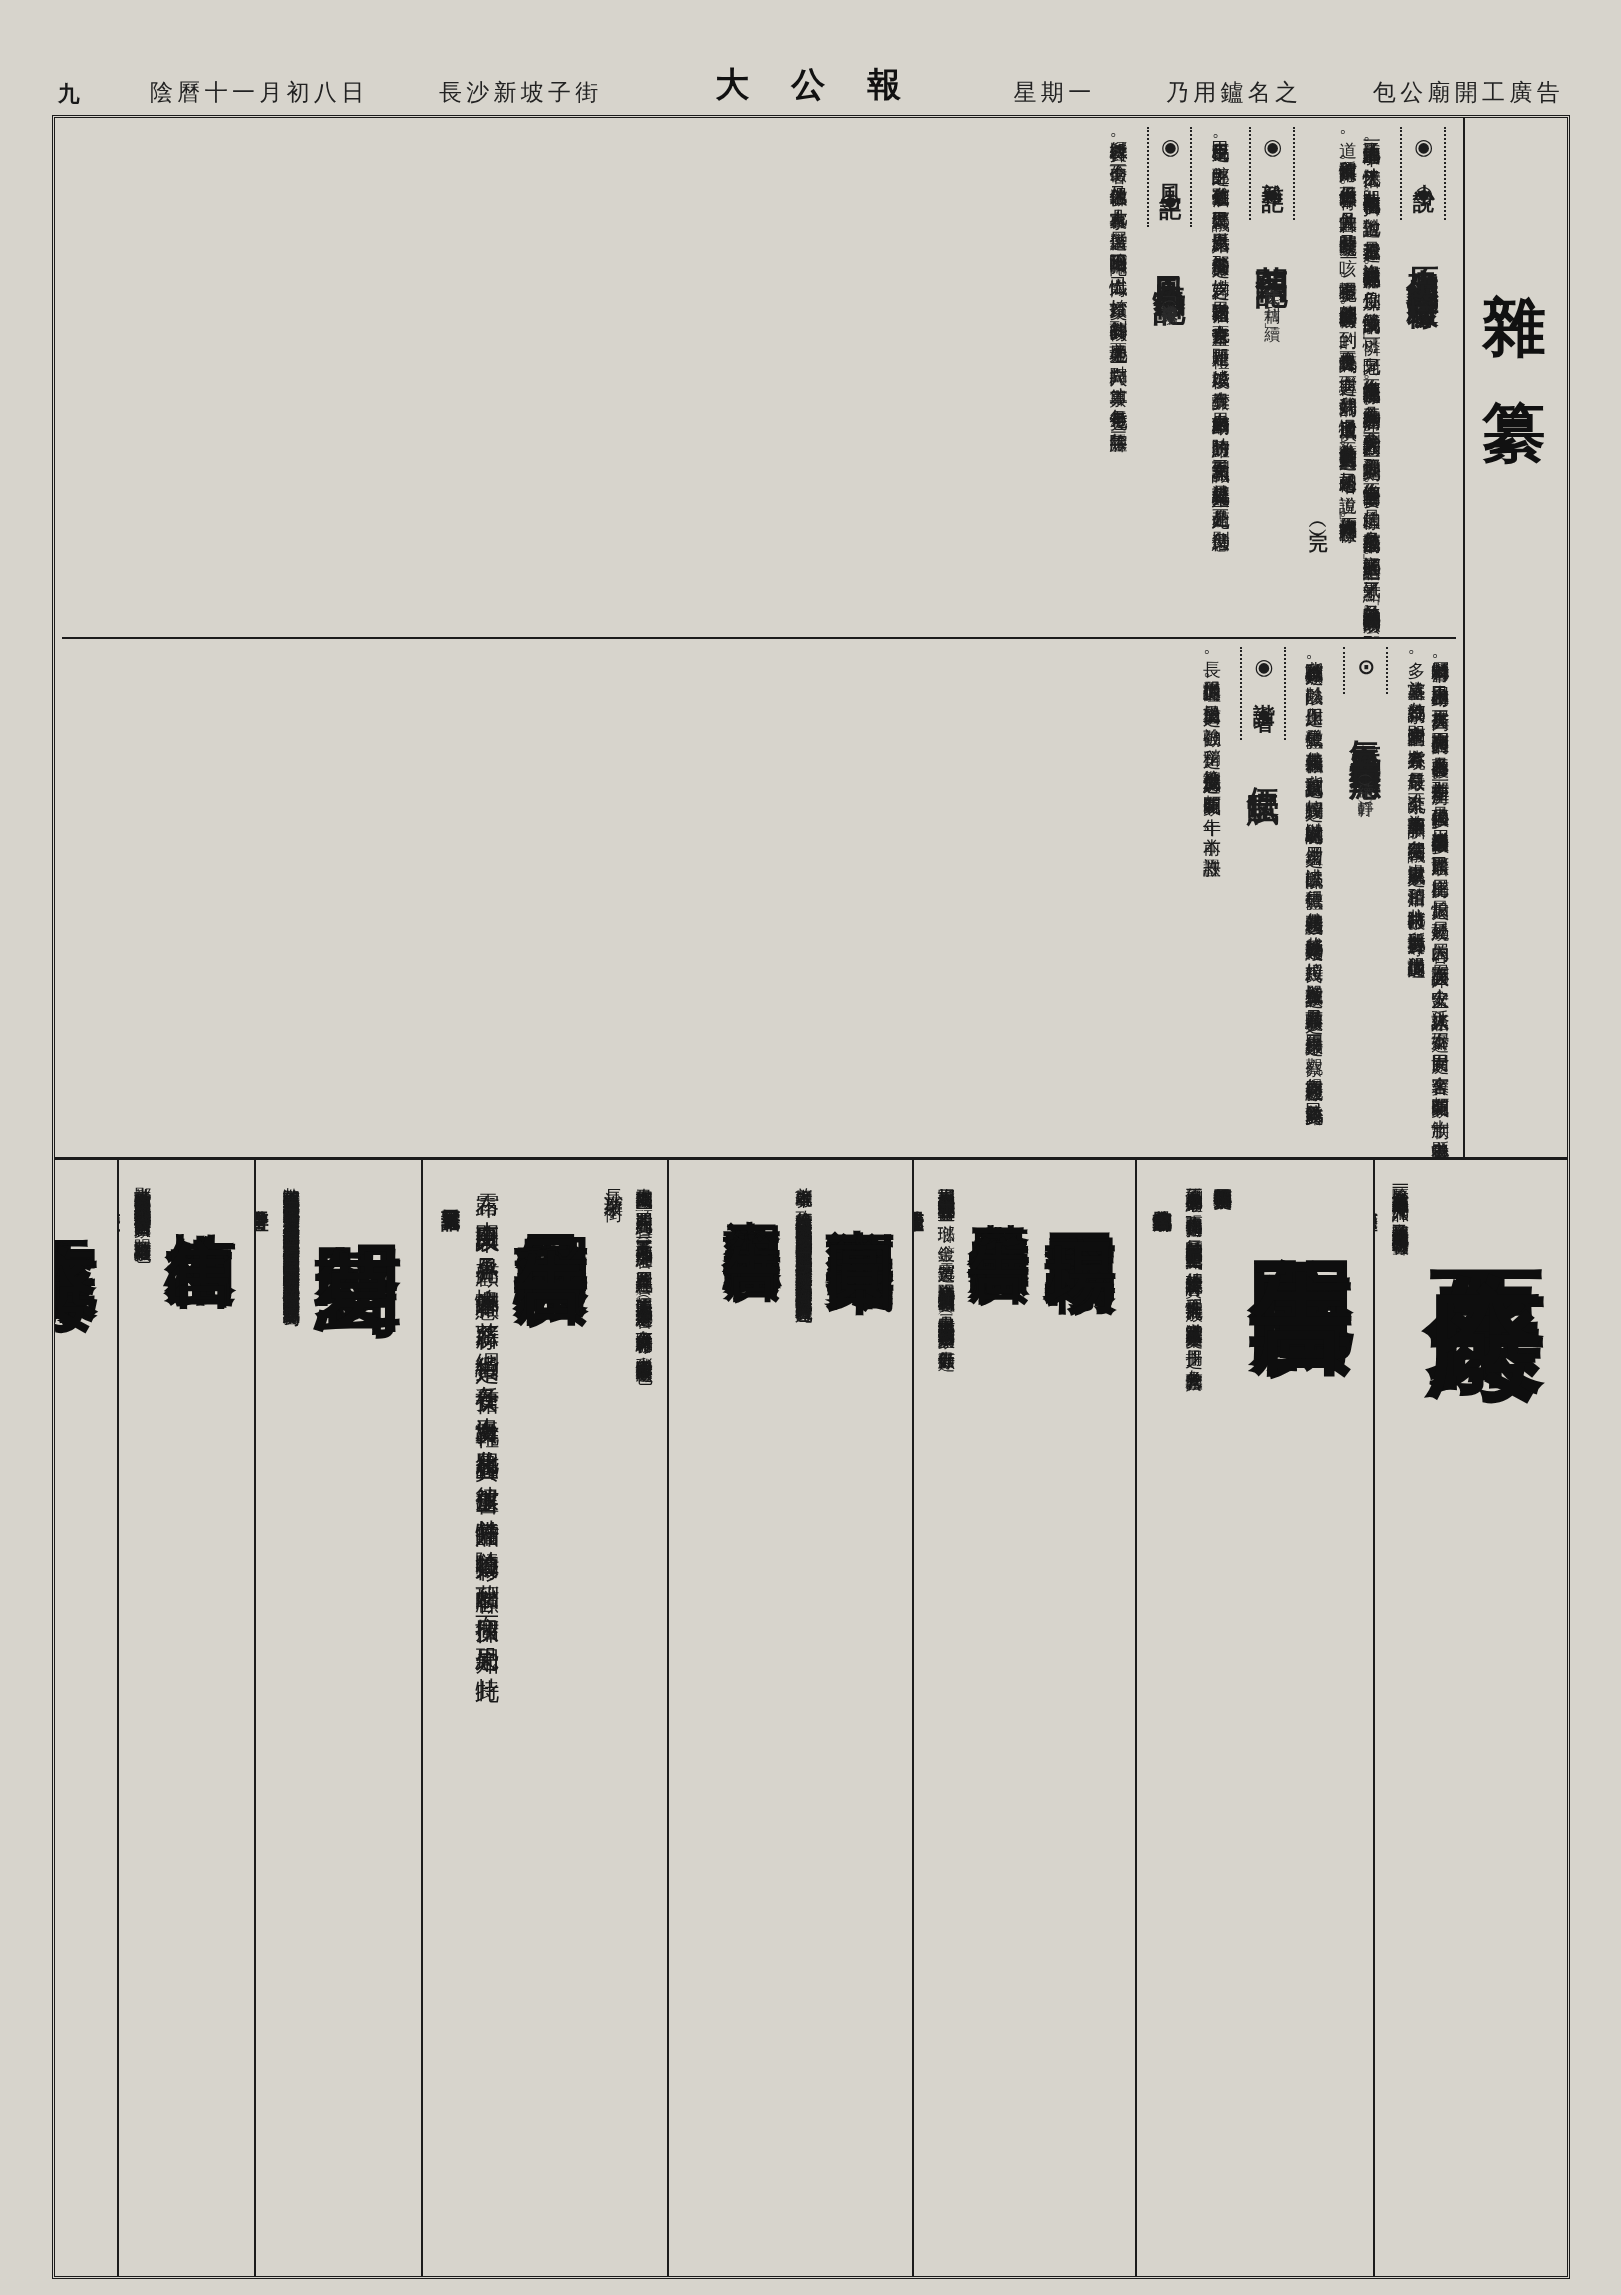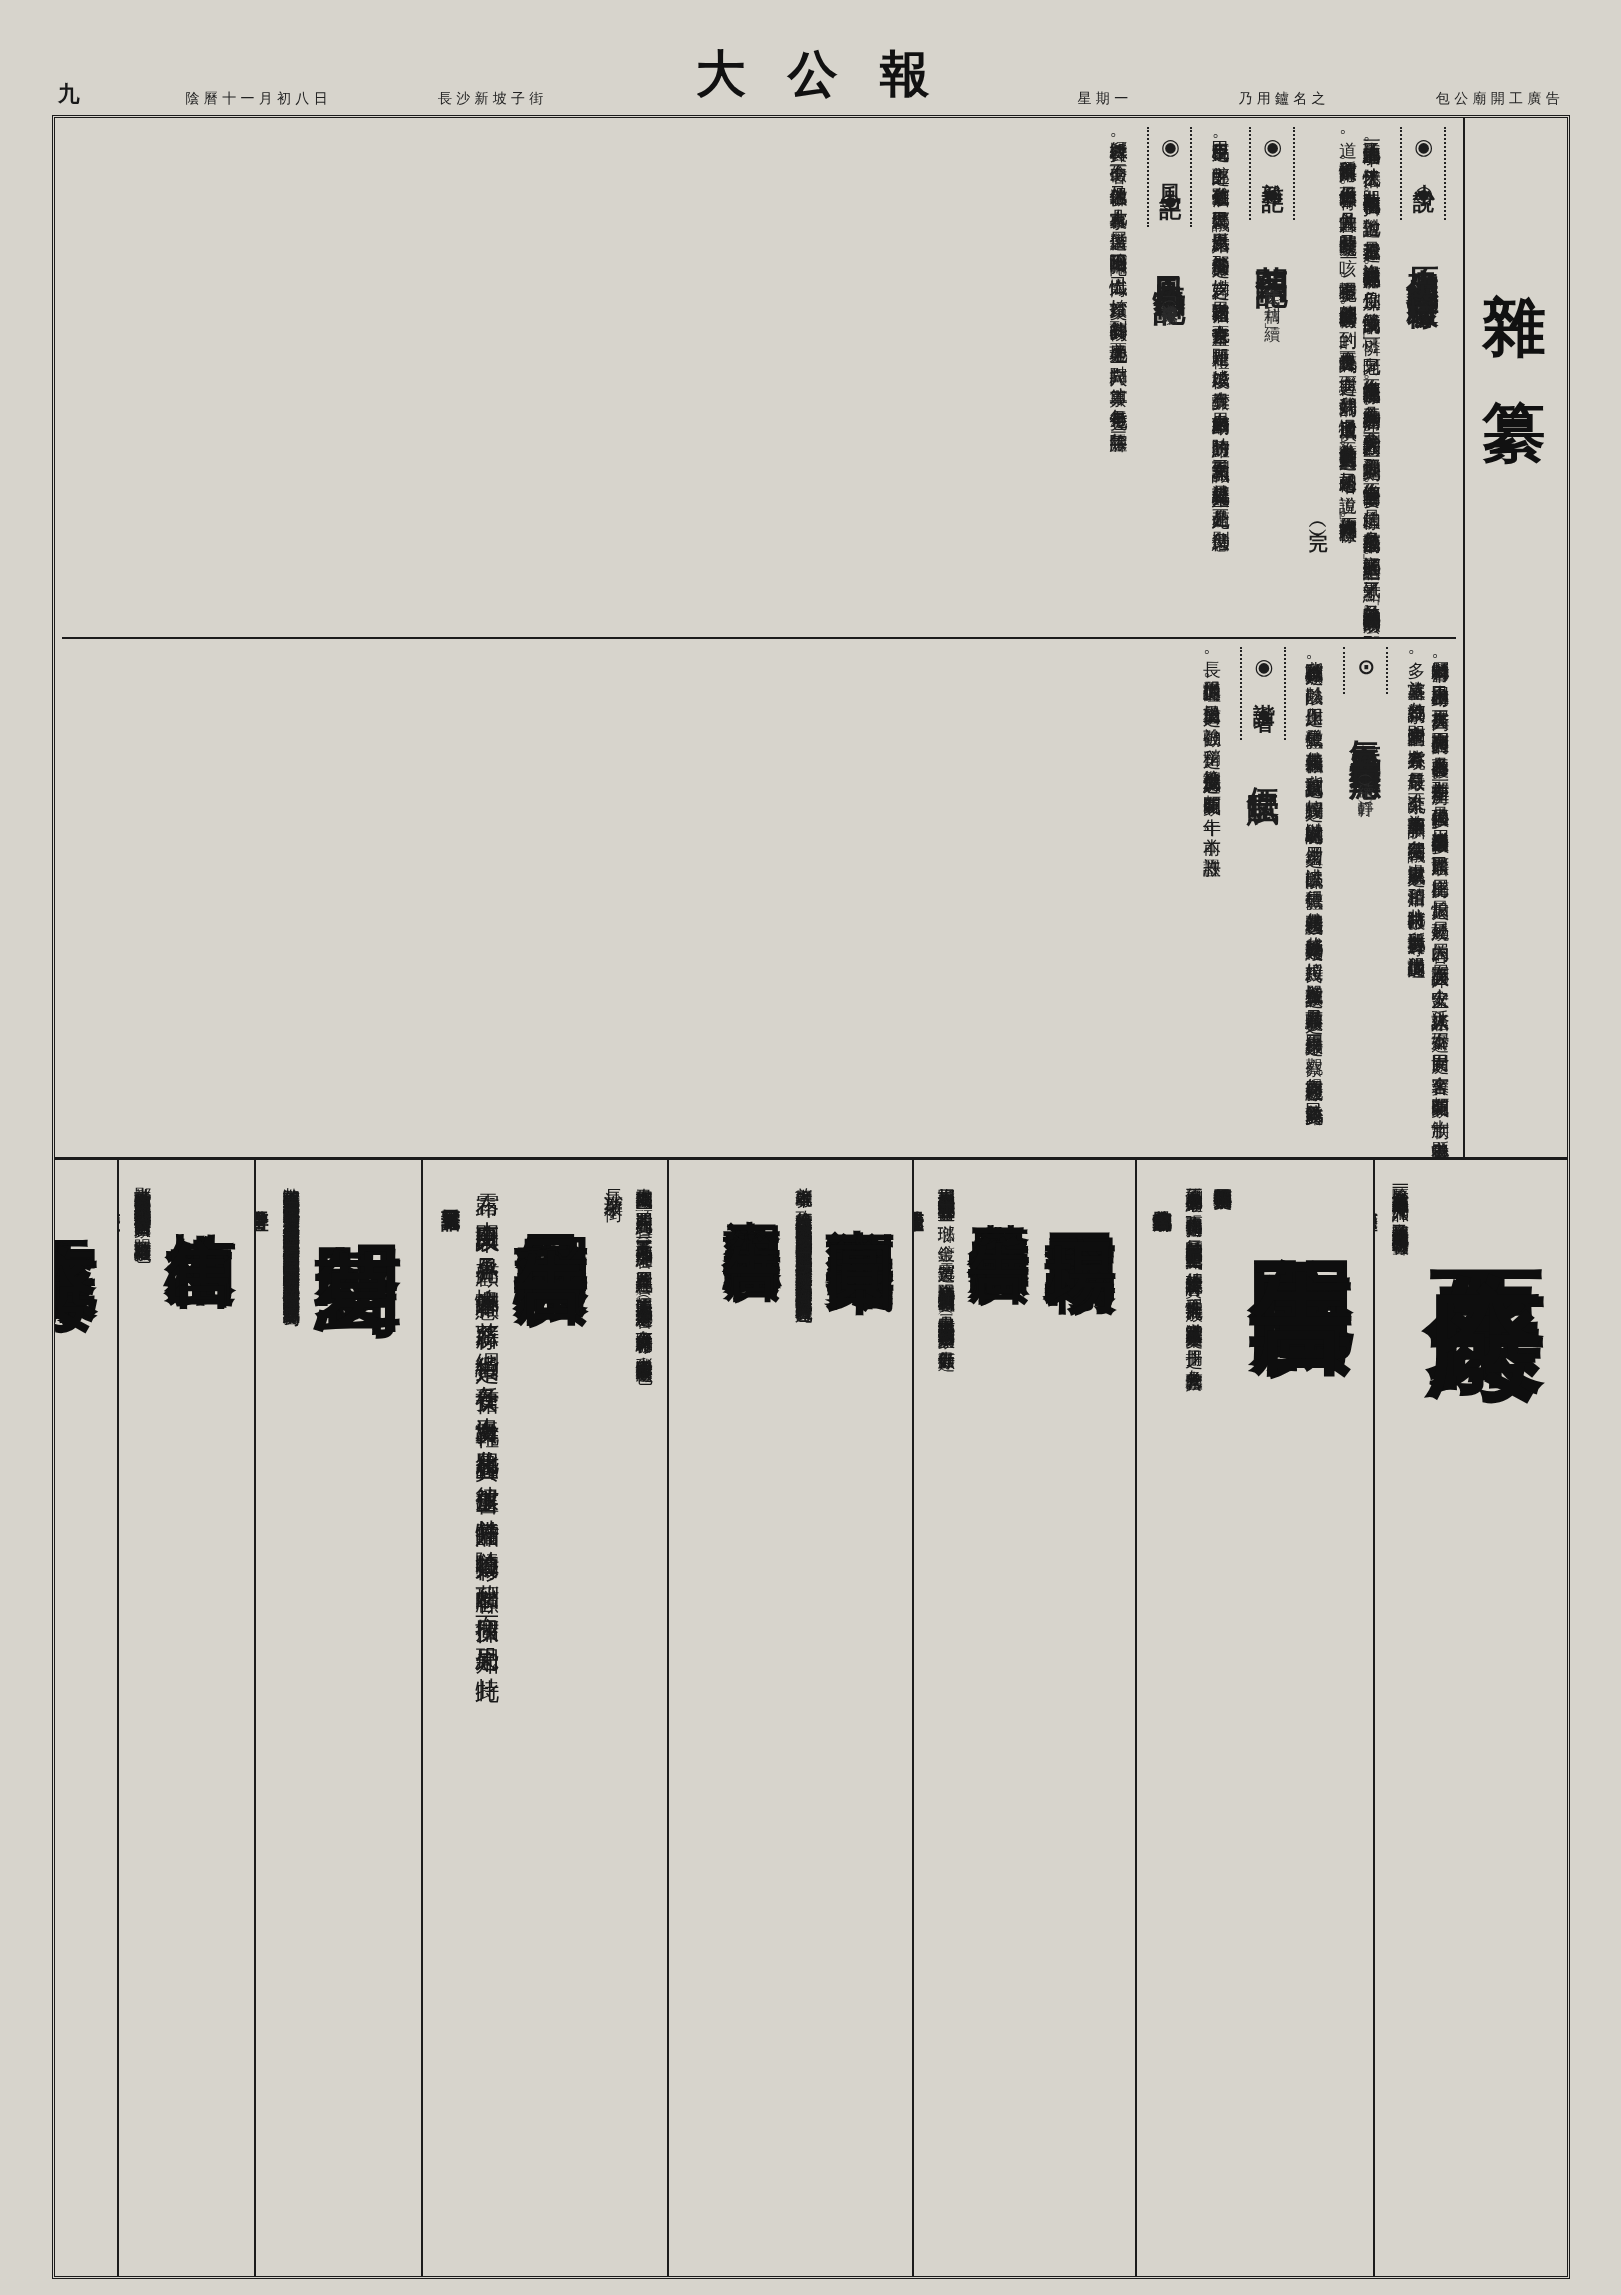--- a/index.html
+++ b/index.html
@@ -11,22 +11,22 @@
     overflow:hidden;
     position:relative;
   }
   .page{position:absolute;inset:0;}
   
   .masthead{
     position:absolute;top:42px;left:58px;right:58px;height:66px;
     display:flex;flex-direction:row-reverse;align-items:flex-end;
     justify-content:space-between;
   }
-  .masthead .m-item{font-size:14px;letter-spacing:4.3px;white-space:nowrap;color:#222;}
-  .masthead .m-title{font-size:50px;font-weight:bold;letter-spacing:42px;padding-left:42px;color:#111;}
+  .masthead .m-item{font-size:23px;letter-spacing:4.3px;white-space:nowrap;color:#222;}
+  .masthead .m-title{font-size:34px;font-weight:bold;letter-spacing:42px;padding-left:42px;color:#111;}
   .masthead .m-page{font-size:21.6px;font-weight:bold;}
   
   .frame{
     position:absolute;top:115px;left:52px;right:52px;bottom:16px;
     border:3.6px double #1b1b1b;
     background:#d7d4cc;
     display:flex;flex-direction:column;
   }
   
   .editorial{

